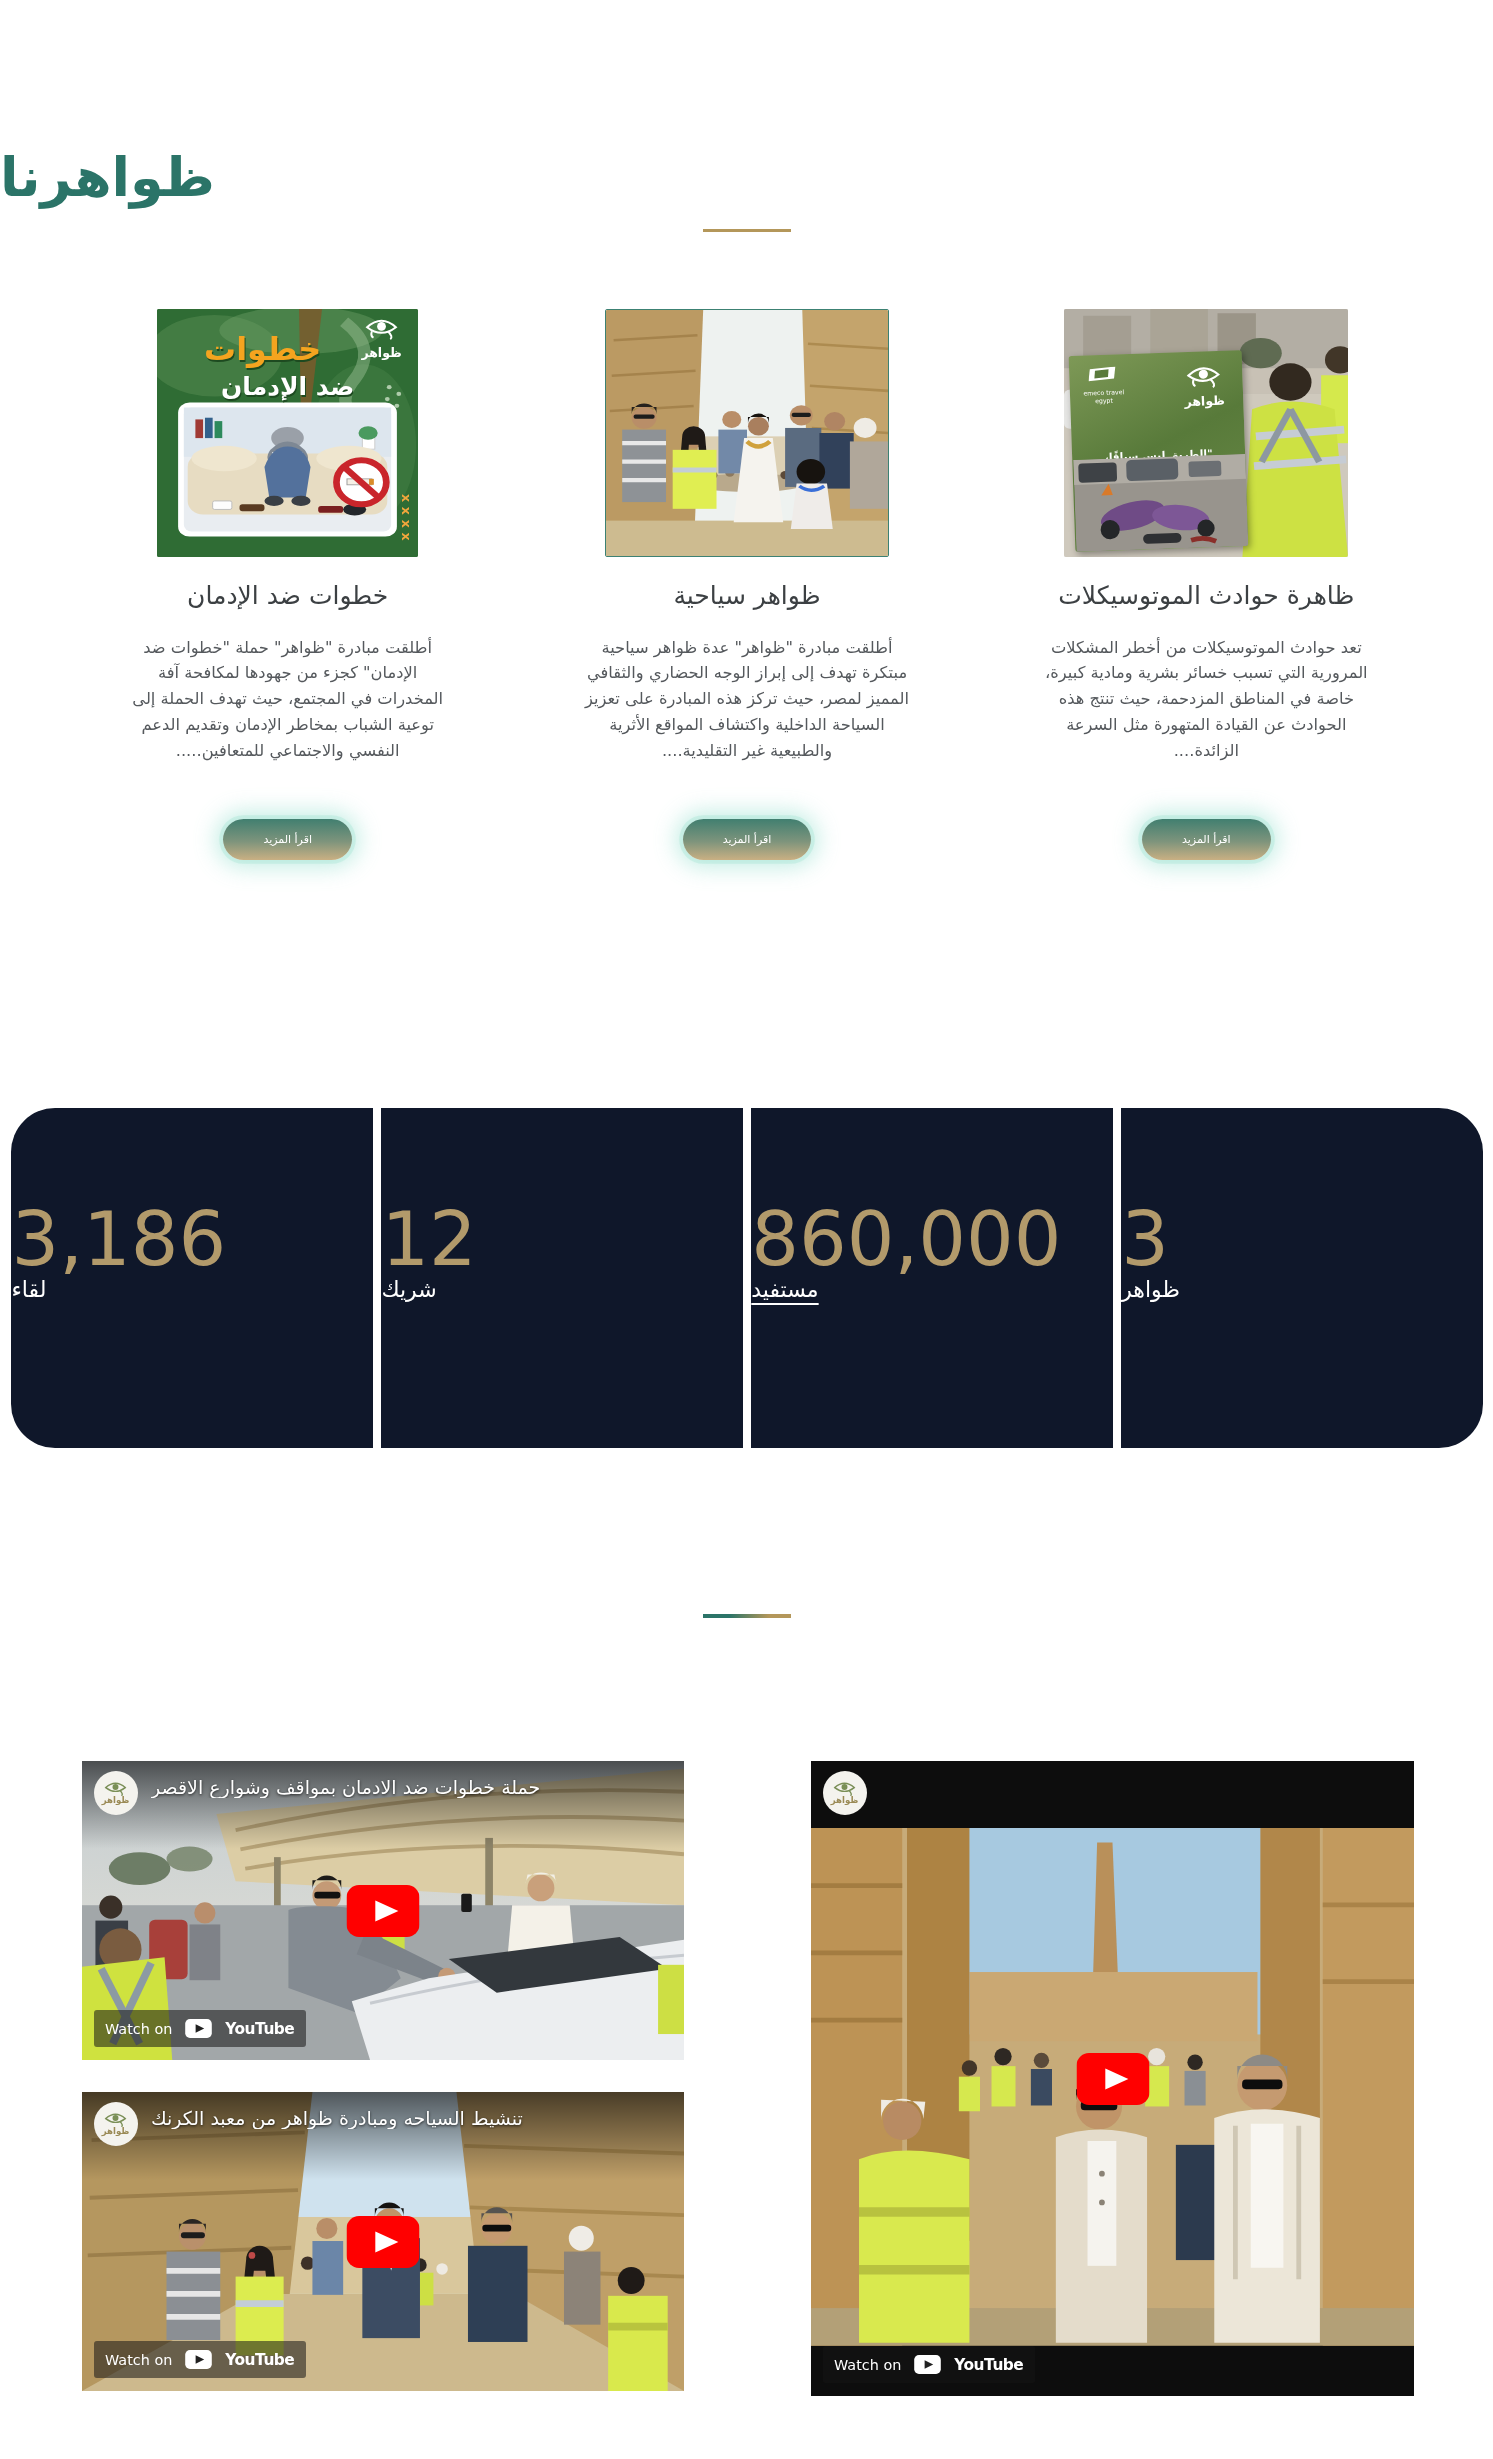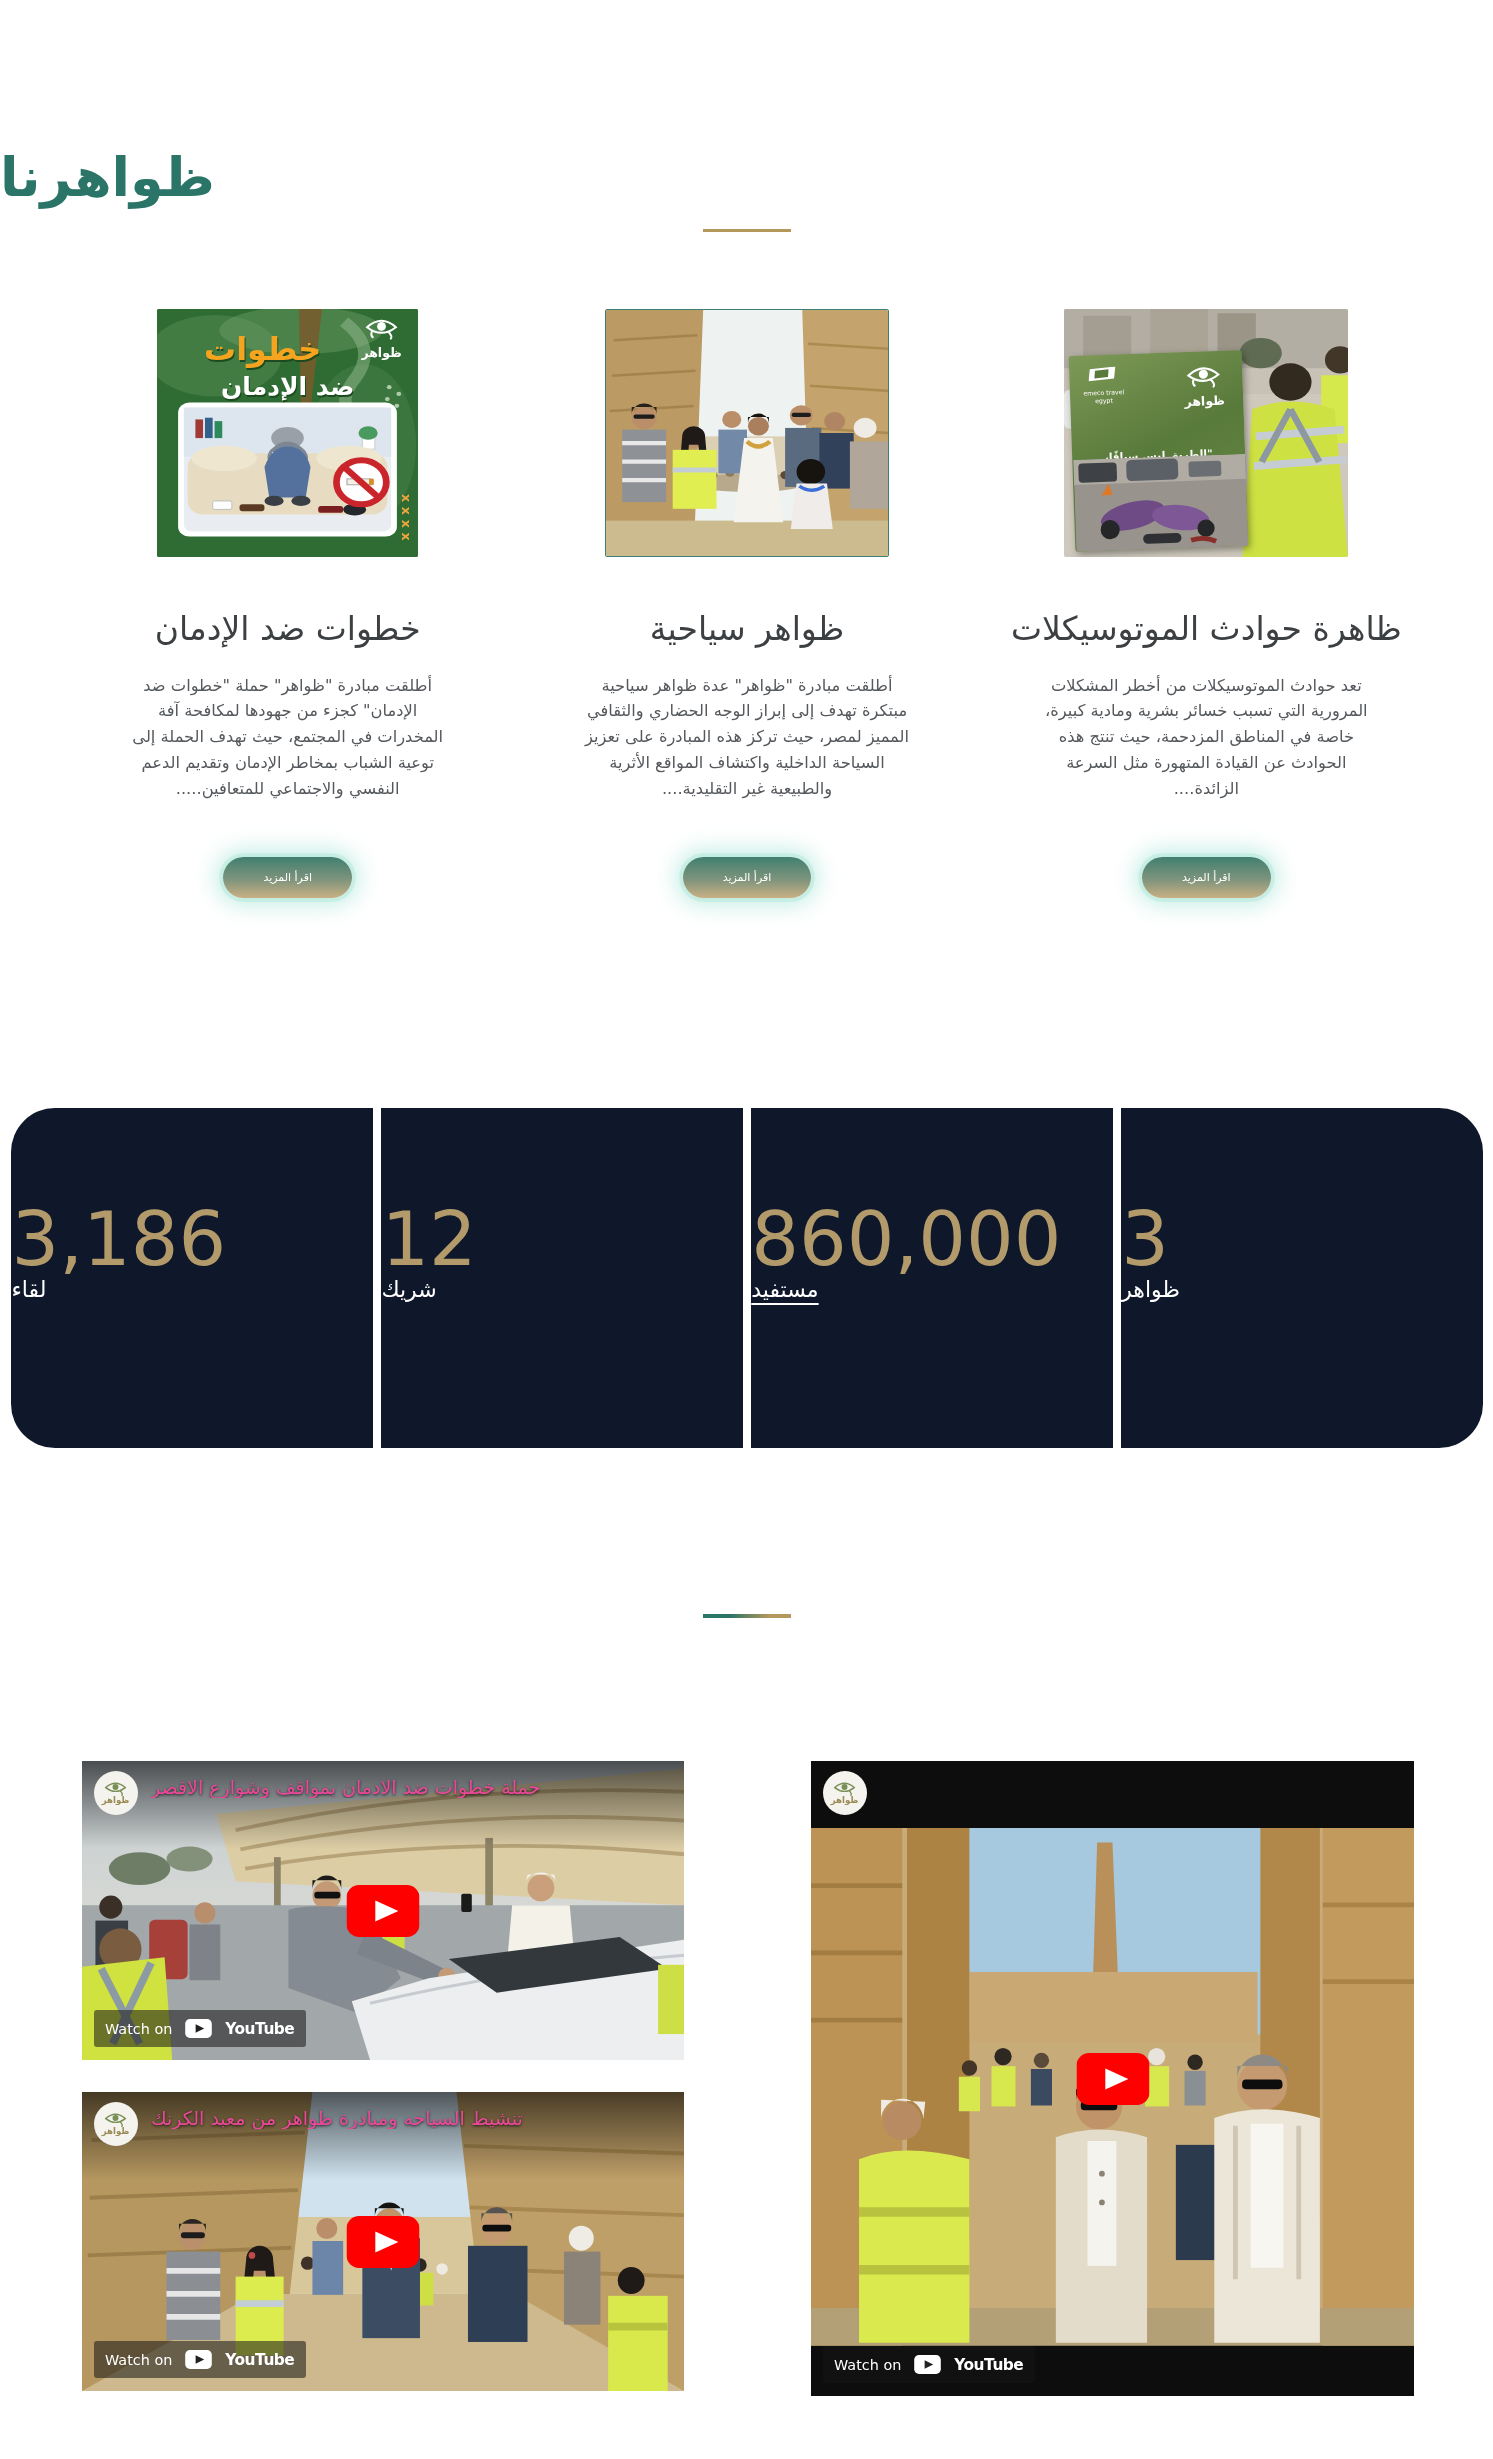--- a/index.html
+++ b/index.html
@@ -15,21 +15,21 @@
 
   
   .sec-phenomena{padding-top:144px}
   .cards{display:flex;gap:50px;padding:0 83px;margin-top:77px}
   .card{flex:1;text-align:center}
   .card-media{position:relative;margin:0 auto;height:248px;overflow:hidden;border-radius:1.9px;background:#ddd}
   .media-moto{width:284px}
   .media-tourism{width:284px;border:1.9px solid #3c8173}
   .media-addiction{width:261px;background:#2f6c34}
   .scene{position:absolute;inset:0;width:100%;height:100%;display:block}
-  .card-title{margin-top:52px;font-size:33px;font-weight:500;color:#3c4043}
+  .card-title{margin-top:24px;font-size:25px;font-weight:500;color:#3c4043}
   .card-desc{margin:25px auto 0;max-width:327px;min-height:159px;font-size:16.3px;line-height:1.58;color:#55595d}
   .read-more{
     display:inline-block;margin-top:25px;padding:14.4px 40px;border:none;border-radius:960px;
     font-family:inherit;font-size:11px;color:#fff;cursor:pointer;
     background:linear-gradient(180deg,#417f70 0%,#7e947c 55%,#c9b083 100%);
     box-shadow:0 0 0 3.8px rgba(152,224,205,.30),0 0 21px 7.7px rgba(120,214,192,.42);
   }
 
   
   .addiction-word-top{position:absolute;top:21px;left:0;right:50px;text-align:center;font-size:32px;font-weight:bold;color:#f4a41f;text-shadow:1px 1.9px 0 #1d4a20}
@@ -56,21 +56,21 @@
   .stat-label{font-size:22px;color:#fff}
   .stat-label--link{text-decoration:underline;text-underline-offset:5.8px;cursor:pointer}
 
   
   .sec-shots{position:absolute;top:1597px;left:0;right:0}
   .videos{position:absolute;top:1761px;left:82px;display:flex;gap:127px;direction:ltr}
   .videos-left{display:flex;flex-direction:column;gap:32px;width:602px}
   .video{position:relative;width:602px;height:299px;overflow:hidden;background:#000;cursor:pointer}
   .video--tall{width:603px;height:635px}
   .video-topbar{position:absolute;top:0;left:0;right:0;height:88px;background:linear-gradient(180deg,rgba(0,0,0,.62),rgba(0,0,0,0))}
-  .video-title{position:absolute;top:15.4px;left:69px;right:13.4px;font-size:19px;color:#ec4899;text-align:left;direction:rtl;
+  .video-title{position:absolute;top:15.4px;left:69px;right:13.4px;font-size:19px;color:#ffffff;text-align:left;direction:rtl;
     text-shadow:0 1px 2.9px rgba(0,0,0,.75);white-space:nowrap;overflow:hidden}
   .avatar{position:absolute;top:9.6px;left:11.5px;width:44px;height:44px;border-radius:50%;background:#f4f3ee;
     display:flex;flex-direction:column;align-items:center;justify-content:center;z-index:3;cursor:pointer}
   .avatar-text{font-size:8.6px;font-weight:bold;color:#9a8a55;line-height:1}
   .play{position:absolute;left:50%;top:50%;transform:translate(-50%,-50%);width:73px;height:52px;z-index:4;cursor:pointer}
   .watch{position:absolute;left:11.5px;bottom:13.4px;display:flex;align-items:center;gap:13px;direction:ltr;z-index:4;
     background:rgba(22,22,22,.55);padding:8.6px 11.5px;border-radius:2.9px;color:#fff;cursor:pointer}
   .watch-text{font-size:14.4px}
   .watch-brand{font-size:15.4px;font-weight:bold;letter-spacing:-0.5px}
   .v3-header{position:absolute;top:0;left:0;right:0;height:67px;background:#0d0d0d;z-index:2}

